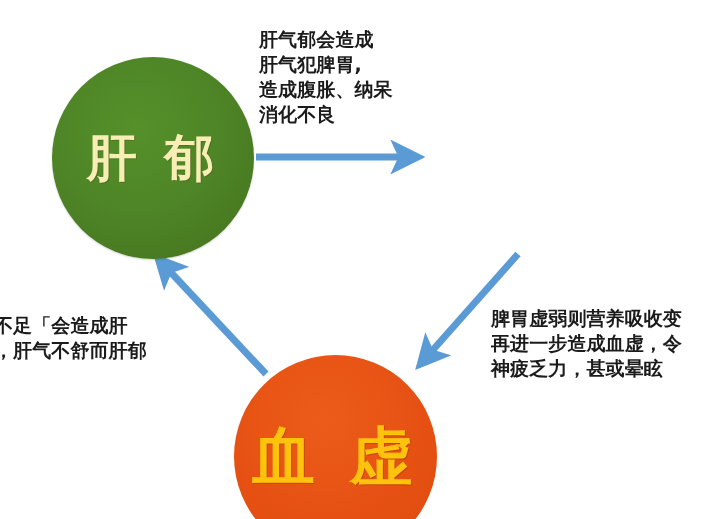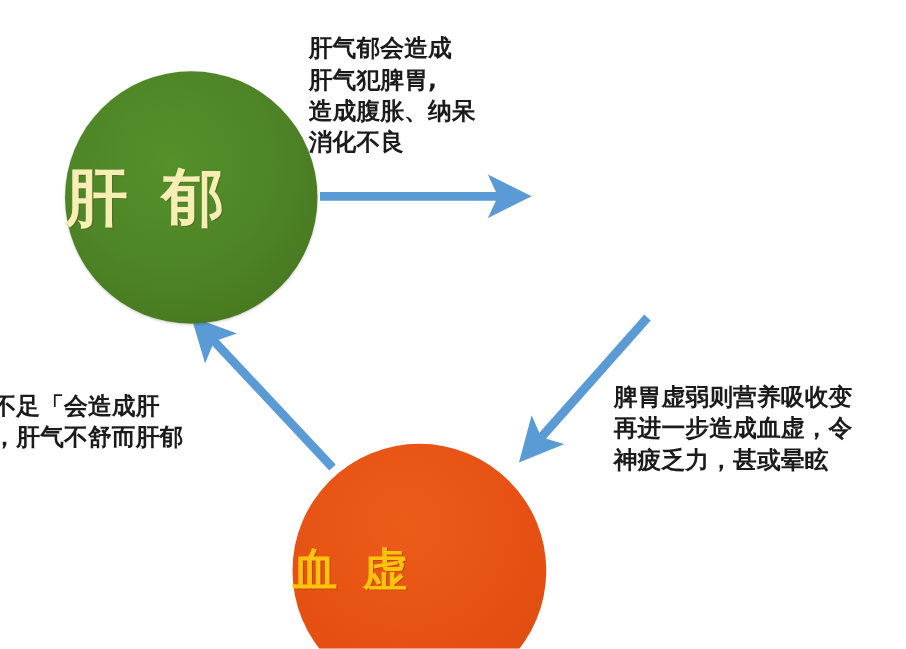--- a/index.html
+++ b/index.html
@@ -23,21 +23,21 @@
     top: 0;
     width: 725px;
     height: 519px;
     pointer-events: none;
   }
   .node {
     position: absolute;
     border-radius: 50%;
     display: flex;
     align-items: center;
-    justify-content: flex-start;
+    justify-content: center;
     text-align: center;
     box-sizing: border-box;
   }
   .node-label {
     display: block;
     line-height: 1.05;
     letter-spacing: 0.10em;
     font-family: "DejaVu Serif", "Liberation Serif", serif;
     font-weight: 700;
     white-space: pre-line;
@@ -73,34 +73,34 @@
   
   #node-xuexu {
     left: 234px;
     top: 355px;
     width: 203px;
     height: 203px;
     background: radial-gradient(circle at 44% 32%, #ec5c19 0%, #e65113 55%, #dd4a0e 100%);
   }
   #node-xuexu .node-label {
     color: #ffc20d;
-    font-size: 36px;
+    font-size: 63px;
     text-shadow: 1px 1px 0 rgba(120,40,0,0.3);
   }
   .caption {
     position: absolute;
     color: #1b1b1b;
     font-family: "DejaVu Sans", "Liberation Sans", sans-serif;
     font-weight: 700;
     font-size: 19px;
     line-height: 1.32;
     white-space: pre-line;
     letter-spacing: 0.005em;
   }
-  #caption-top    { left: 247px; top: 27px;  width: 200px; }
+  #caption-top    { left: 259px; top: 27px;  width: 200px; }
   #caption-right  { left: 491px; top: 306px; width: 240px; }
   #caption-left   { left: -6px;  top: 313px; width: 200px; }
 </style>
 </head>
 <body>
 
 <div id="canvas">
 
   <svg class="arrow-layer" viewBox="0 0 725 519" width="725" height="519" xmlns="http://www.w3.org/2000/svg">
     <defs>

